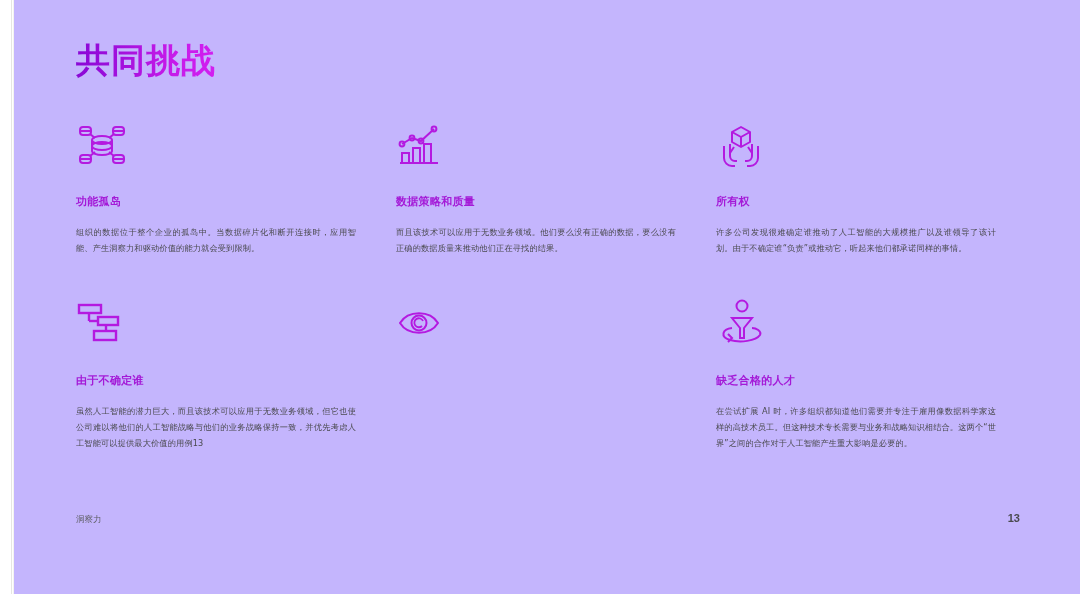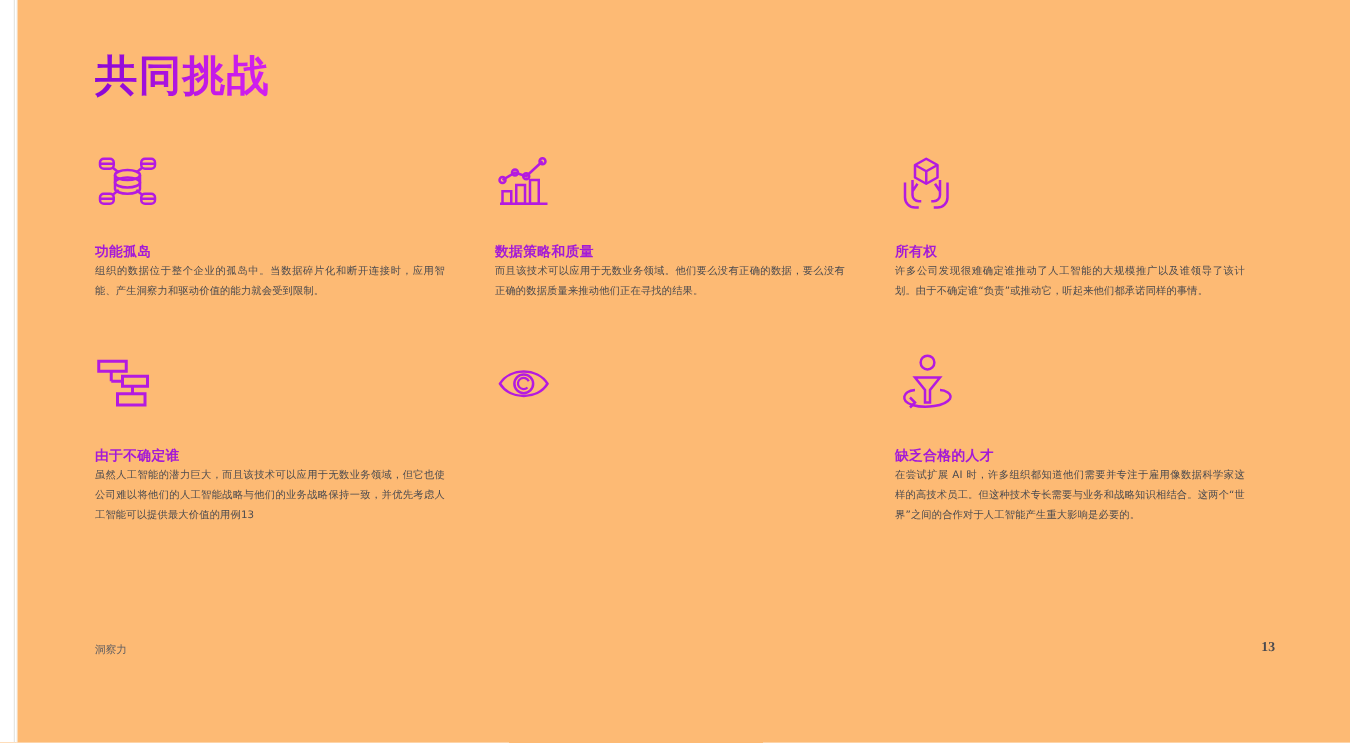--- a/index.html
+++ b/index.html
@@ -14,21 +14,21 @@
   .page-edge{
     position:absolute;left:11px;top:0;width:1px;height:594px;
     background:#e6e6e2;
   }
   .page-edge2{
     position:absolute;left:13px;top:0;width:1px;height:594px;
     background:#f4f4f0;
   }
   .slide{
     position:absolute;left:14px;top:0;width:1066px;height:594px;
-    background:#fdba74;
+    background:#c4b5fd;
   }
   .slide-title{
     position:absolute;left:62px;top:38px;
     font-size:34px;font-weight:bold;letter-spacing:1px;
     background:linear-gradient(90deg,#8a07d6 0%,#a511dd 35%,#c41ae8 65%,#d21ff0 100%);
     -webkit-background-clip:text;background-clip:text;
     -webkit-text-fill-color:transparent;color:#a511dd;
     font-family:"DejaVu Sans","Liberation Sans",sans-serif;
   }
   .grid{
@@ -39,35 +39,35 @@
   .cell{width:320px;box-sizing:border-box;padding-right:40px;}
   .icon-wrap{height:52px;display:flex;align-items:flex-end;}
   .icon-wrap svg{display:block;}
   .cell-title{
     margin-top:24px;
     font-size:11px;font-weight:bold;color:#a41ad7;
     font-family:"DejaVu Sans","Liberation Sans",sans-serif;
     letter-spacing:.3px;
   }
   .cell-body{
-    margin-top:0;
+    margin-top:16px;
     font-size:8.2px;line-height:1.95;color:#4a4a4f;
     font-family:"DejaVu Sans","Liberation Sans",sans-serif;
     letter-spacing:.15px;
     text-align:justify;
   }
   .footer-left{
     position:absolute;left:62px;top:514px;
     font-size:8.5px;color:#5b5b60;
     font-family:"DejaVu Sans","Liberation Sans",sans-serif;
   }
   .footer-page{
     position:absolute;right:60px;top:512px;
     font-size:11px;font-weight:bold;color:#4a4a4f;
-    font-family:Liberation Serif, serif;
+    font-family:Liberation Sans, sans-serif;
   }
 </style>
 </head>
 <body>
 
 <div class="page-edge"></div>
 <div class="page-edge2"></div>
 
 <div class="slide">
 

